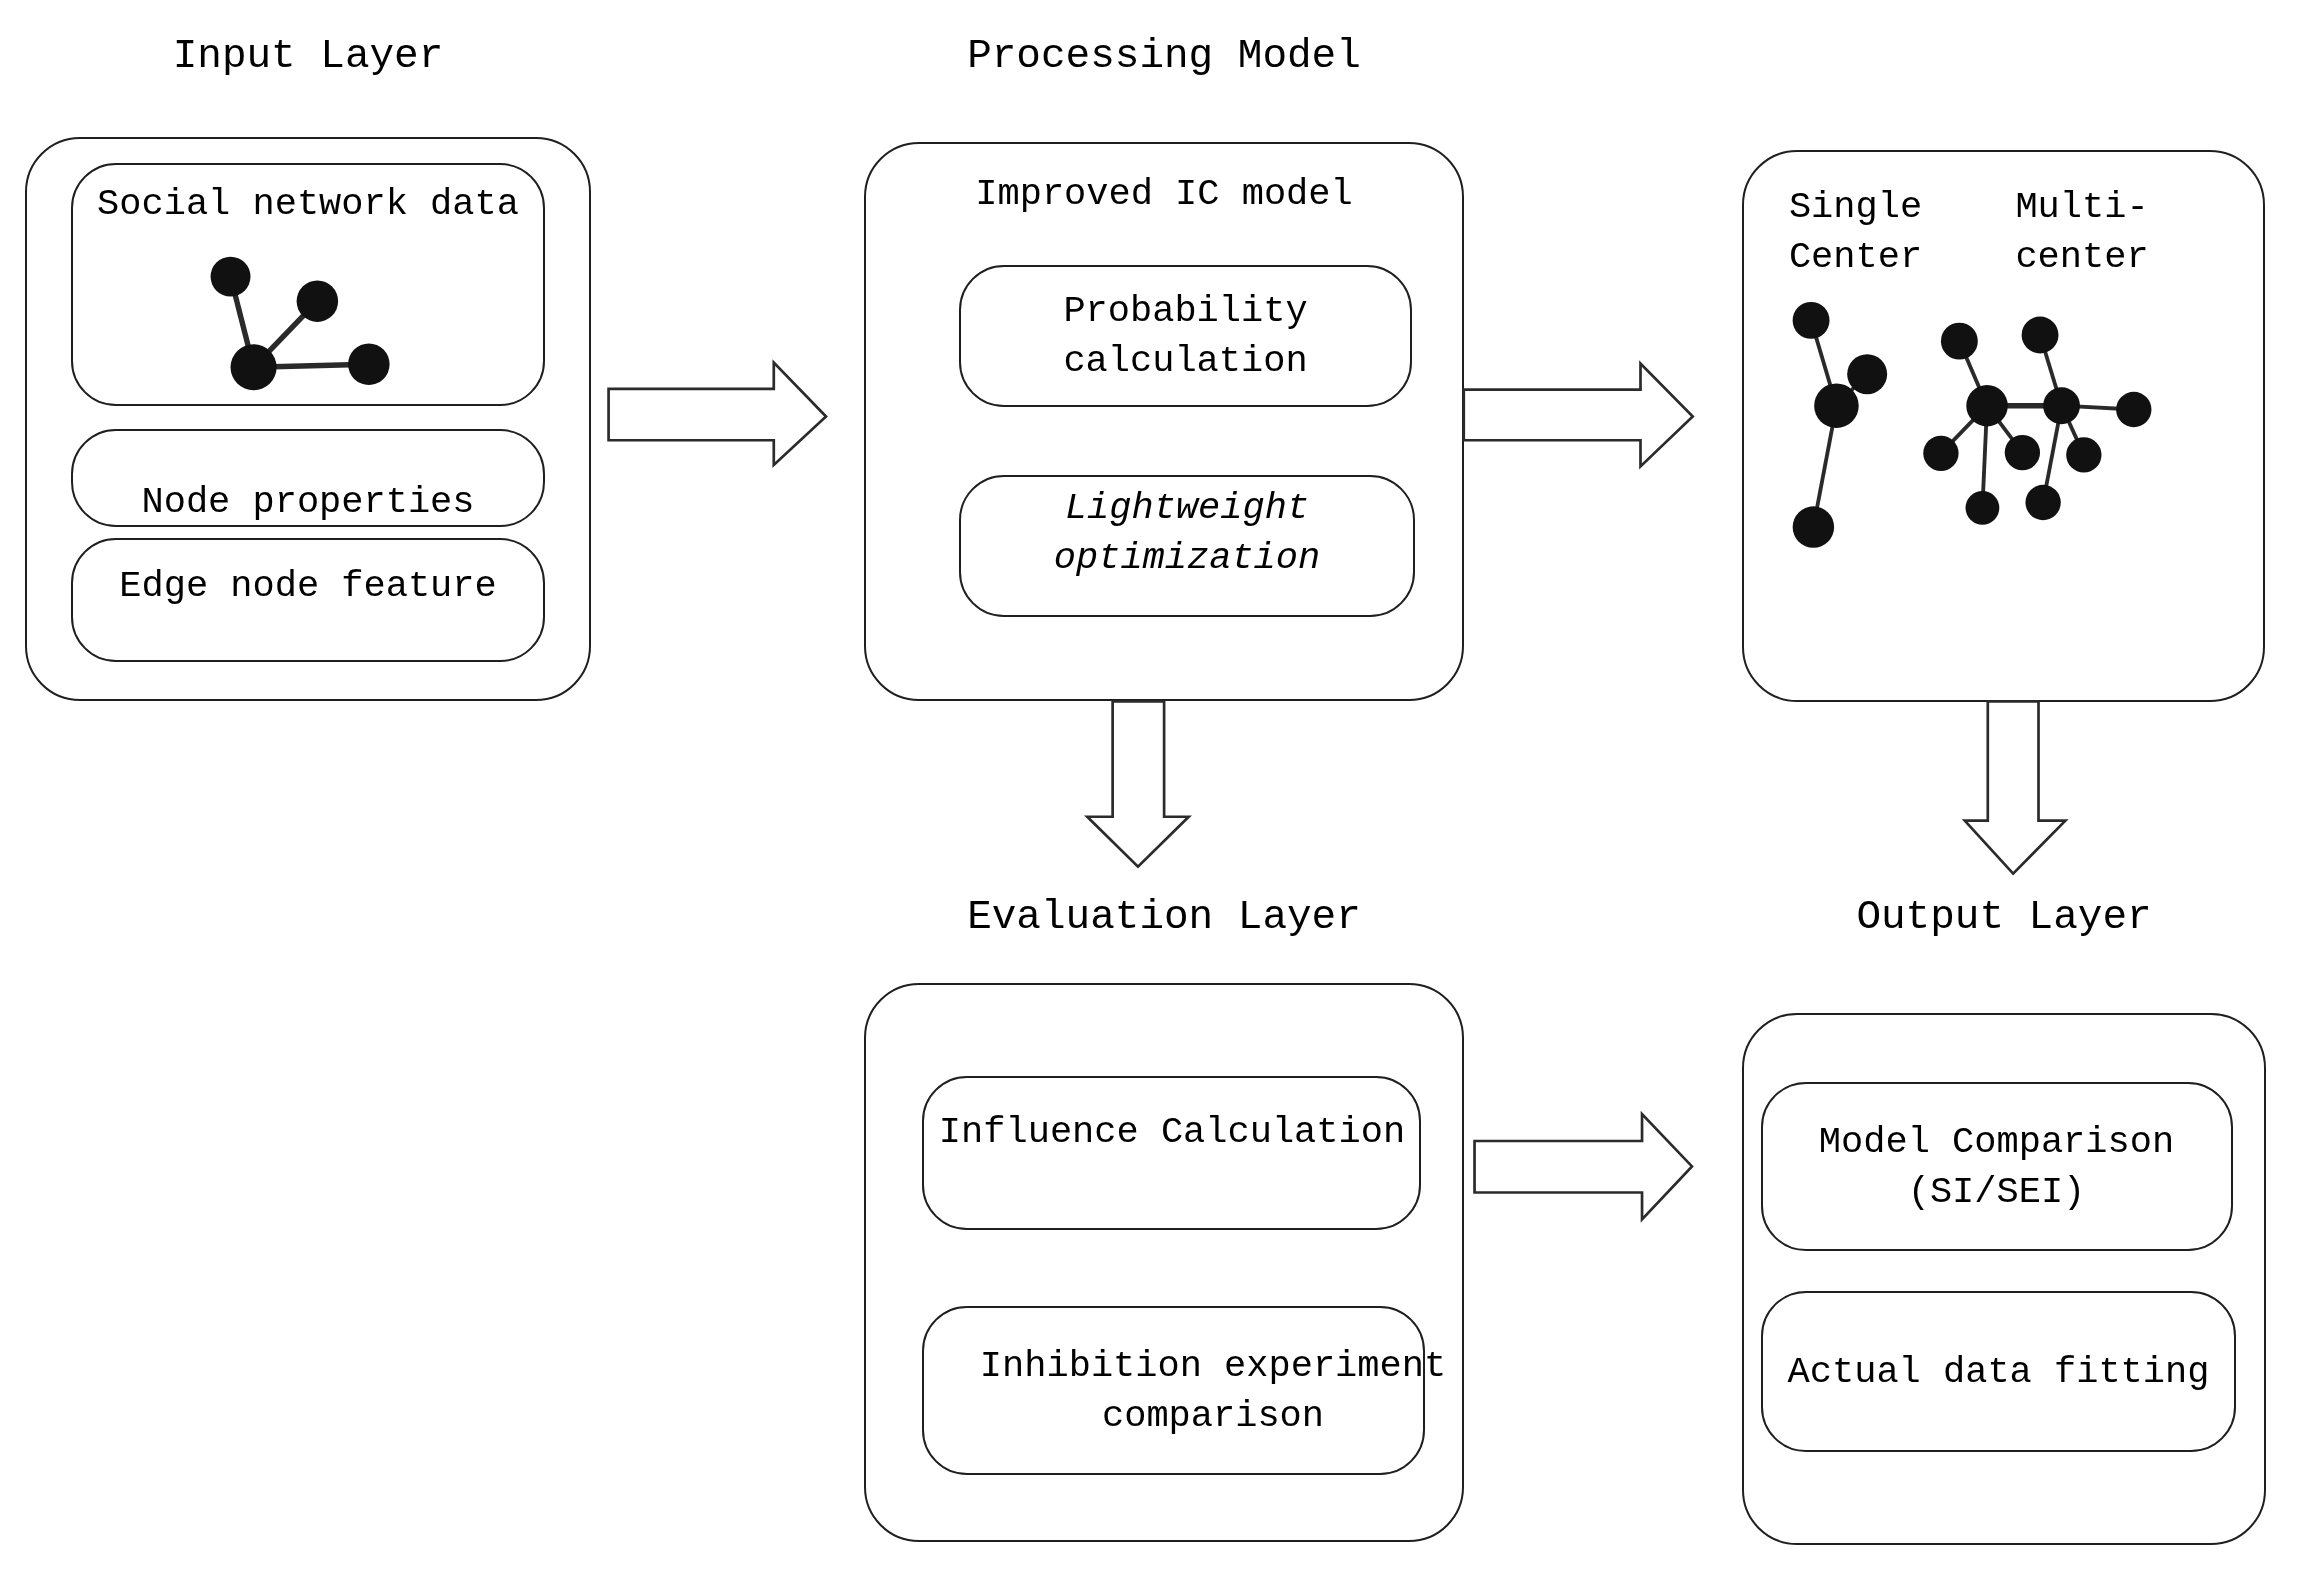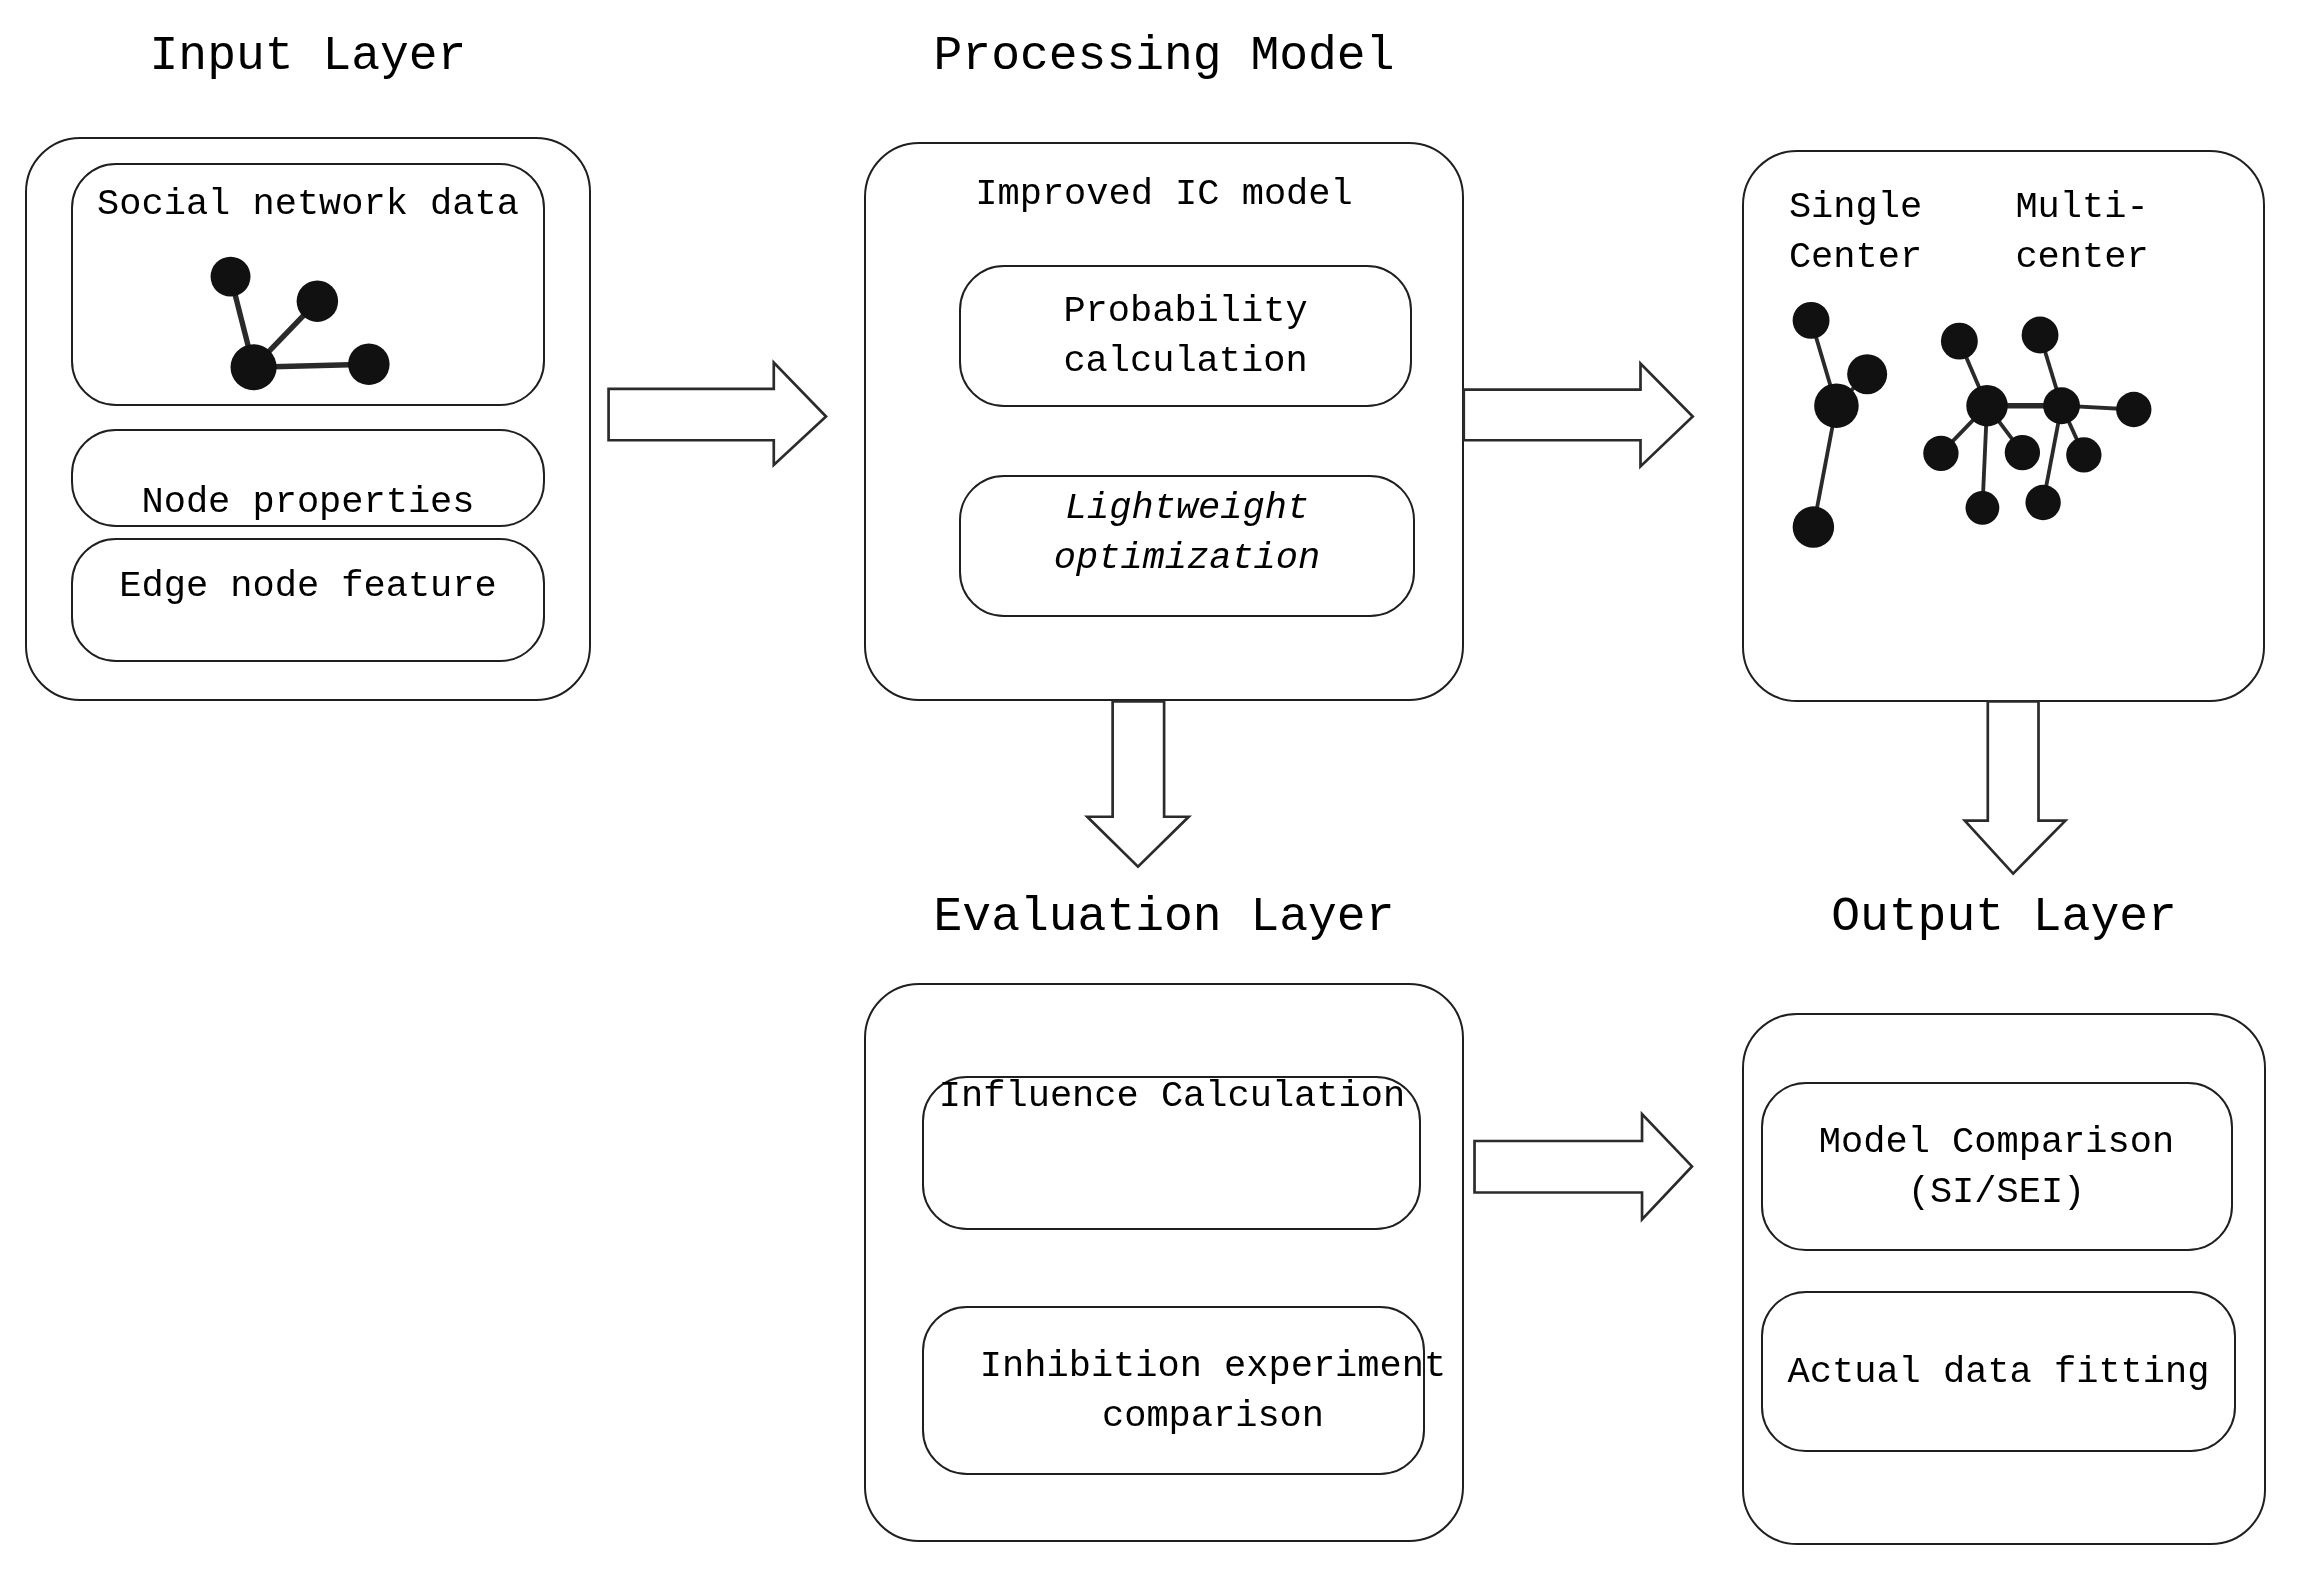--- a/index.html
+++ b/index.html
@@ -10,21 +10,21 @@
   .box {
     position:absolute; border:2.3px solid #1f1f1f; border-radius:55px;
     background:#ffffff; box-sizing:border-box;
   }
   .inner { border-radius:45px; border-width:2.3px; }
   .overlay { position:absolute; left:0; top:0; width:2319px; height:1579px; }
   .label {
     position:absolute; display:flex; align-items:center; justify-content:center;
     text-align:center; white-space:pre-line;
   }
-  .title { font-size:48px; line-height:51px; }
+  .title { font-size:41px; line-height:51px; }
   .boxtext { font-size:37px; line-height:50px; }
   .arrow { fill:#ffffff; stroke:#2b2b2b; stroke-width:3.5; }
   .gedge { stroke:#2a2a2a; fill:none; }
   .gnode { fill:#111111; stroke:none; }
 </style>
 </head>
 <body>
 
 <div class="stage">
 
@@ -106,20 +106,20 @@
 
   <div class="label boxtext" style="left:864px; top:171px; width:600px; height:46px;">Improved IC model</div>
   <div class="label boxtext" style="left:974px; top:265px; width:423px; height:142px;">Probability calculation</div>
   <div class="label boxtext" style="left:974px; top:462px; width:426px; height:142px;font-style:italic;">Lightweight optimization</div>
 
   <div class="label boxtext" style="left:1767px; top:178px; width:177px; height:108px;">Single
 Center</div>
   <div class="label boxtext" style="left:1996px; top:178px; width:172px; height:108px;">Multi-
 center</div>
 
-  <div class="label boxtext" style="left:930px; top:1040px; width:484px; height:112px;">Influence Calculation</div>
+  <div class="label boxtext" style="left:930px; top:1076px; width:484px; height:112px;">Influence Calculation</div>
   <div class="label boxtext" style="left:933px; top:1306px; width:480px; height:169px;margin-left:40px;">Inhibition experiment comparison</div>
 
   <div class="label boxtext" style="left:1772px; top:1082px; width:449px; height:169px;">Model Comparison (SI/SEI)</div>
   <div class="label boxtext" style="left:1761px; top:1291px; width:475px; height:161px;">Actual data fitting</div>
 
 </div>
 
 
 </body></html>

